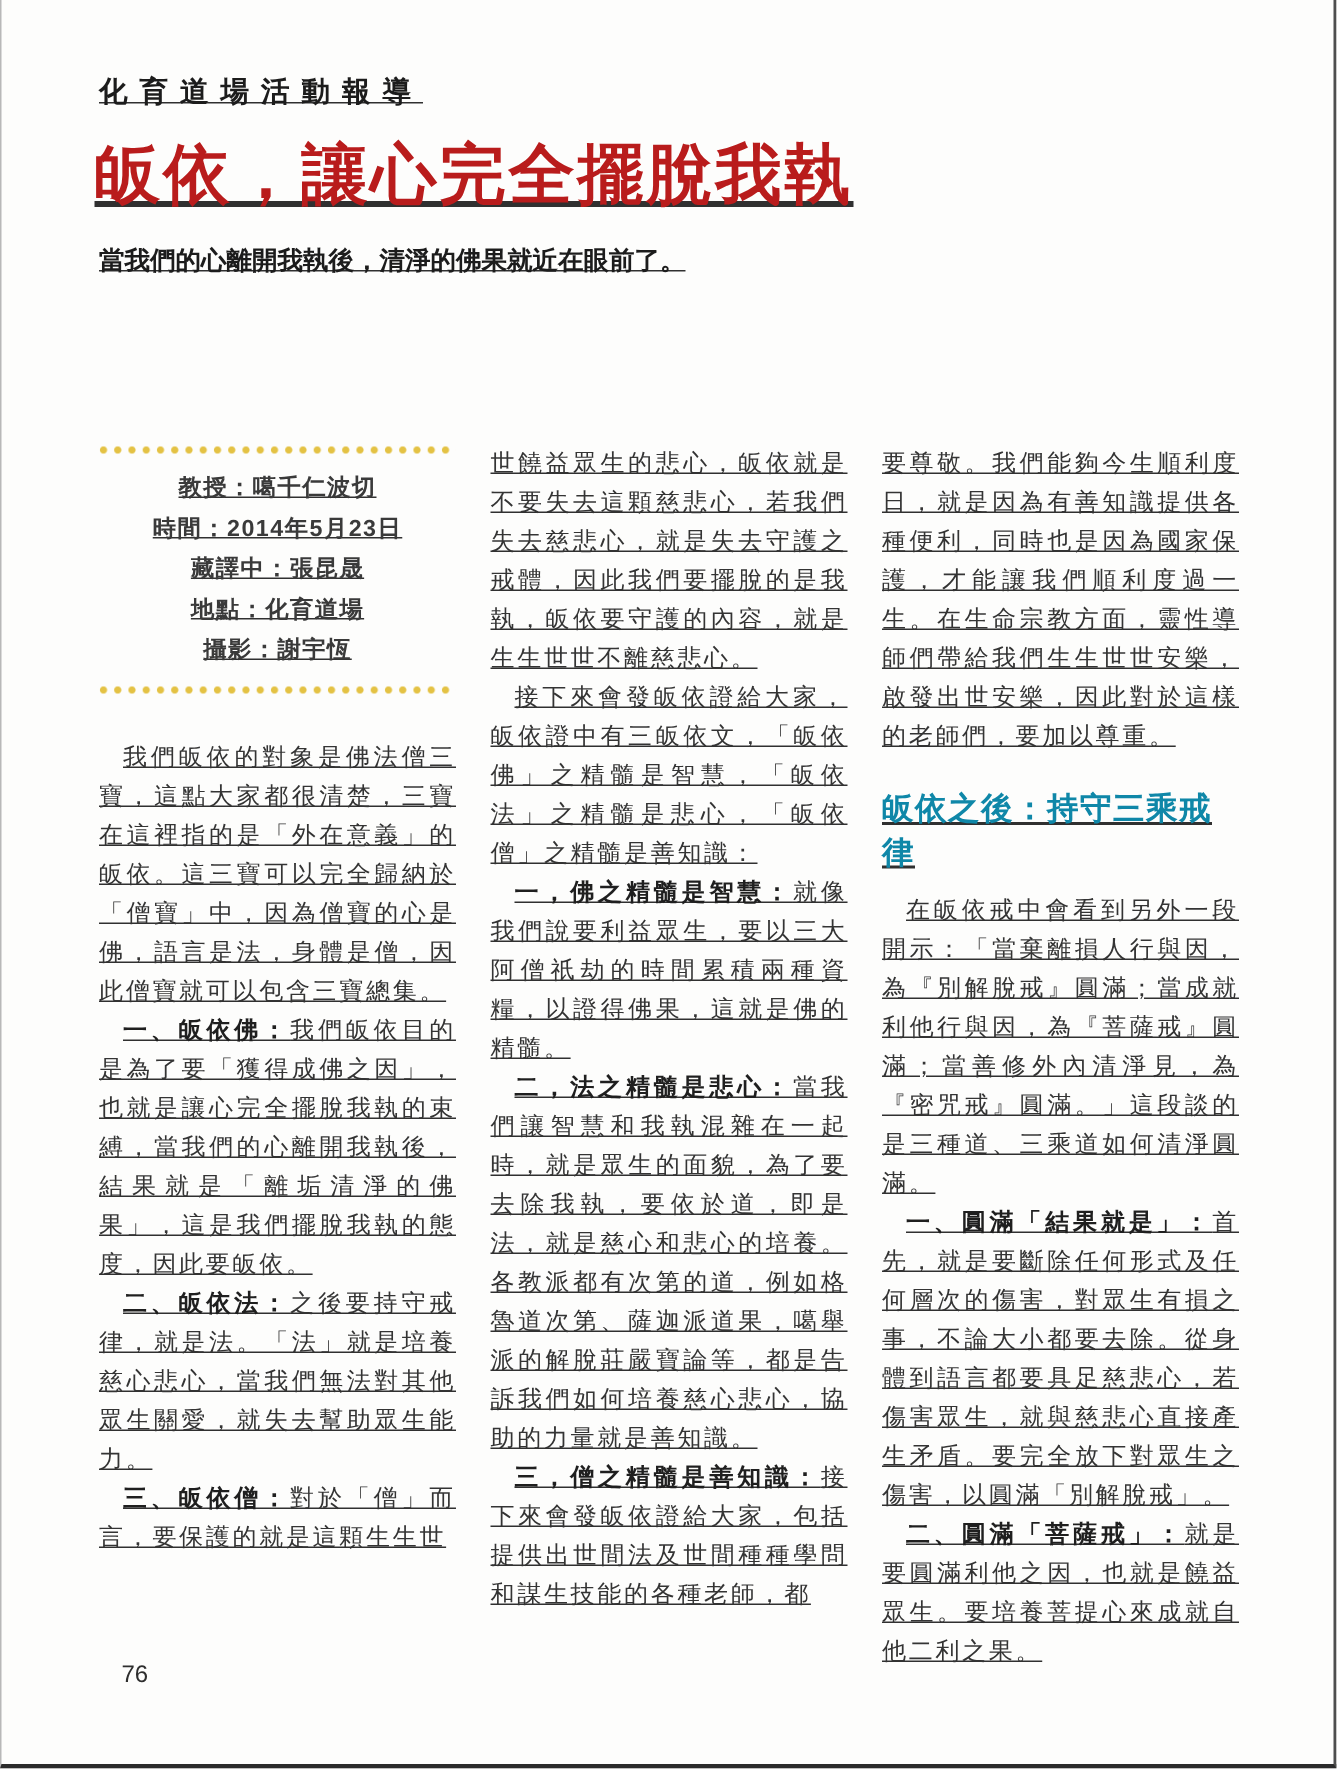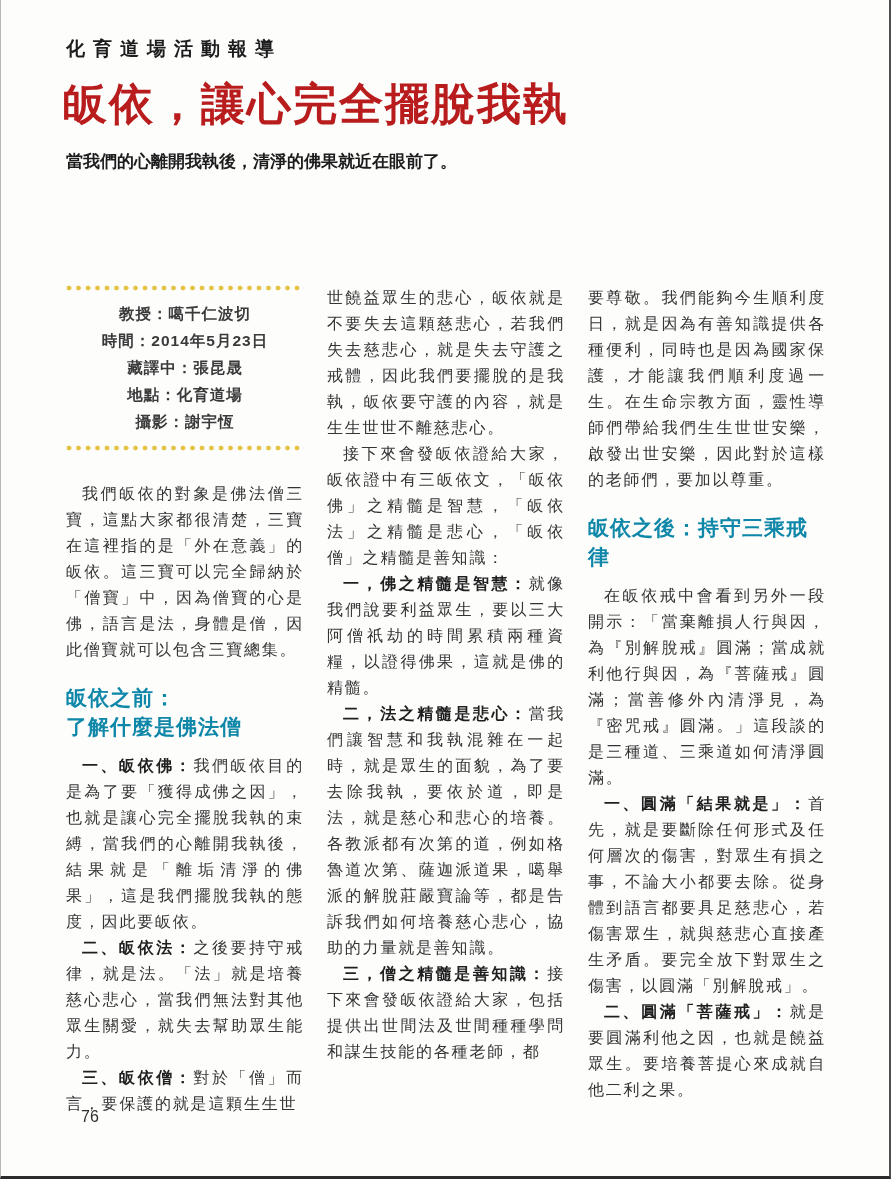--- a/index.html
+++ b/index.html
@@ -4,24 +4,25 @@
 <style>
   html,body{margin:0;padding:0;background:#e9e9e9;}
   .page{
     position:relative;
     width:891px;height:1179px;
     background:#fdfdfc;
     box-sizing:border-box;
     border-left:1px solid #b8b8b8;
     border-right:2px solid #4e4e4e;
     border-bottom:3px solid #2b2b2b;
-    padding:36px 64px 0 65px;
+    padding:48px 64px 0 65px;
     overflow:hidden;
     font-family:"Liberation Serif","DejaVu Serif",serif;
     color:#303030;
+    text-decoration:underline;
   }
   .kicker{
     font-family:"Liberation Sans","DejaVu Sans",sans-serif;
     font-weight:800;
     font-size:19px;
     letter-spacing:8px;
     color:#1c1c1c;
   }
   .title{
     margin:12px 0 0 -3px;
@@ -112,24 +113,20 @@
           <div class="info-line">時間：2014年5月23日</div>
           <div class="info-line">藏譯中：張昆晟</div>
           <div class="info-line">地點：化育道場</div>
           <div class="info-line">攝影：謝宇恆</div>
         </div>
         <div class="dots"></div>
       </div>
 
       <p class="body indent">我們皈依的對象是佛法僧三寶，這點大家都很清楚，三寶在這裡指的是「外在意義」的皈依。這三寶可以完全歸納於「僧寶」中，因為僧寶的心是佛，語言是法，身體是僧，因此僧寶就可以包含三寶總集。</p>
 
-      <h2 class="heading">
-        <div>皈依之前：</div>
-        <div>了解什麼是佛法僧</div>
-      </h2>
 
       <p class="body indent"><b class="lead">一、皈依佛：</b><span>我們皈依目的是為了要「獲得成佛之因」，也就是讓心完全擺脫我執的束縛，當我們的心離開我執後，結果就是「離垢清淨的佛果」，這是我們擺脫我執的態度，因此要皈依。</span></p>
       <p class="body indent"><b class="lead">二、皈依法：</b><span>之後要持守戒律，就是法。「法」就是培養慈心悲心，當我們無法對其他眾生關愛，就失去幫助眾生能力。</span></p>
       <p class="body indent"><b class="lead">三、皈依僧：</b><span>對於「僧」而言，要保護的就是這顆生生世</span></p>
     </div>
 
     <div class="col">
       <p class="body">世饒益眾生的悲心，皈依就是不要失去這顆慈悲心，若我們失去慈悲心，就是失去守護之戒體，因此我們要擺脫的是我執，皈依要守護的內容，就是生生世世不離慈悲心。</p>
       <p class="body indent">接下來會發皈依證給大家，皈依證中有三皈依文，「皈依佛」之精髓是智慧，「皈依法」之精髓是悲心，「皈依僧」之精髓是善知識：</p>
       <p class="body indent"><b class="lead">一，佛之精髓是智慧：</b><span>就像我們說要利益眾生，要以三大阿僧祇劫的時間累積兩種資糧，以證得佛果，這就是佛的精髓。</span></p>

